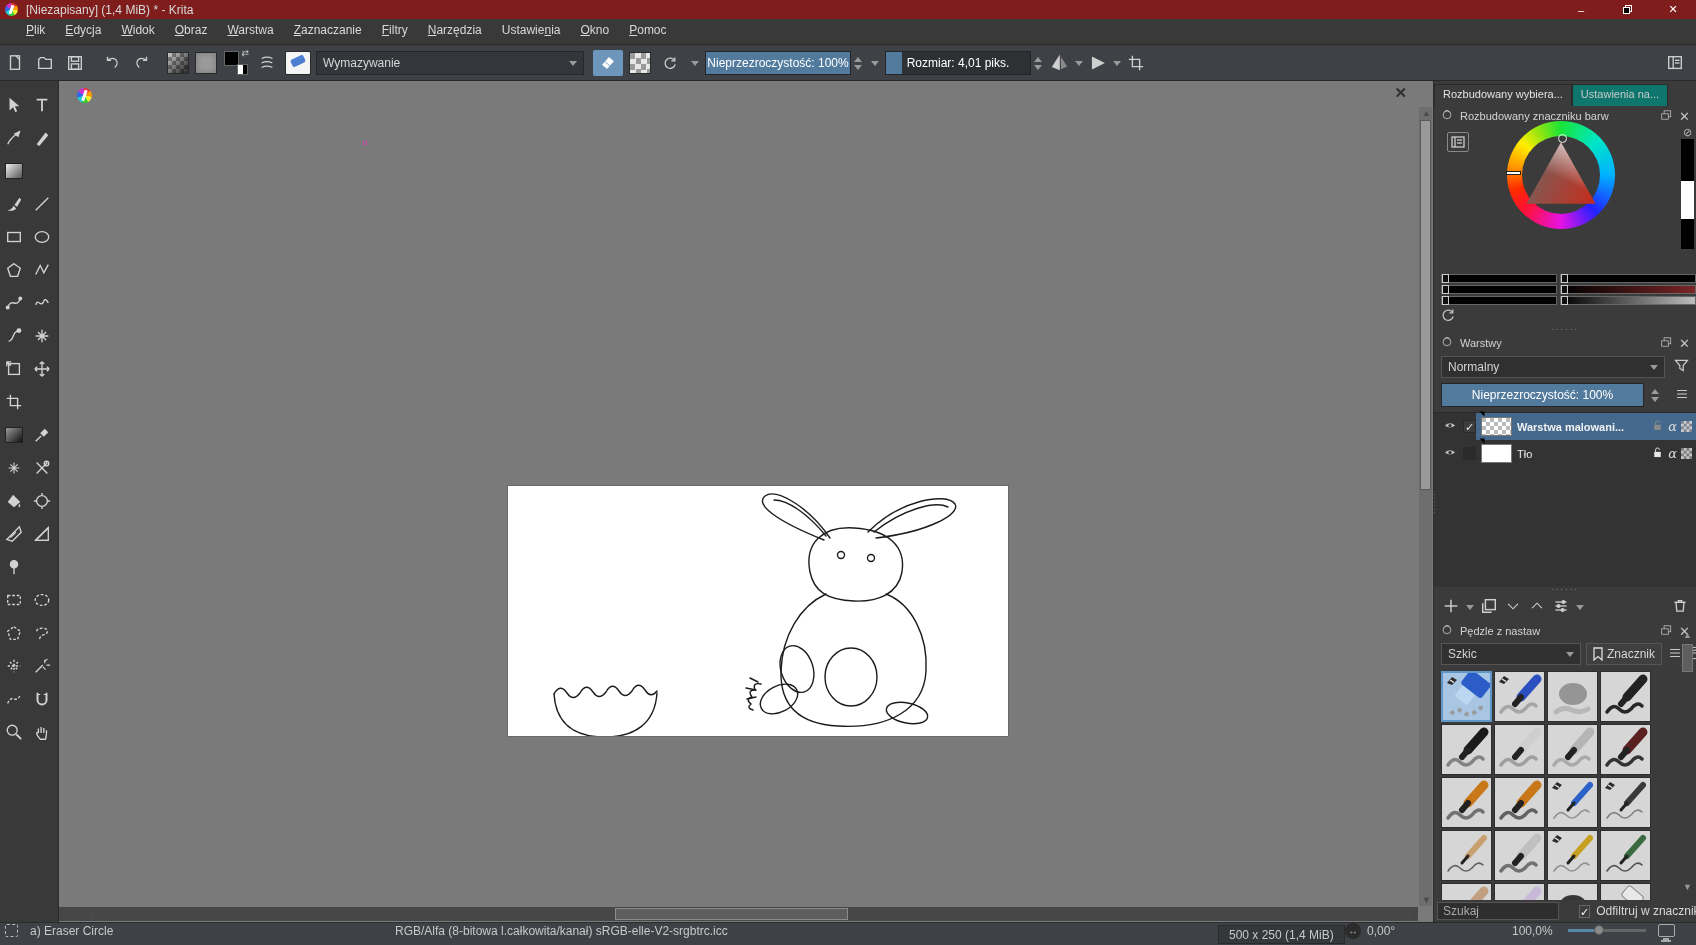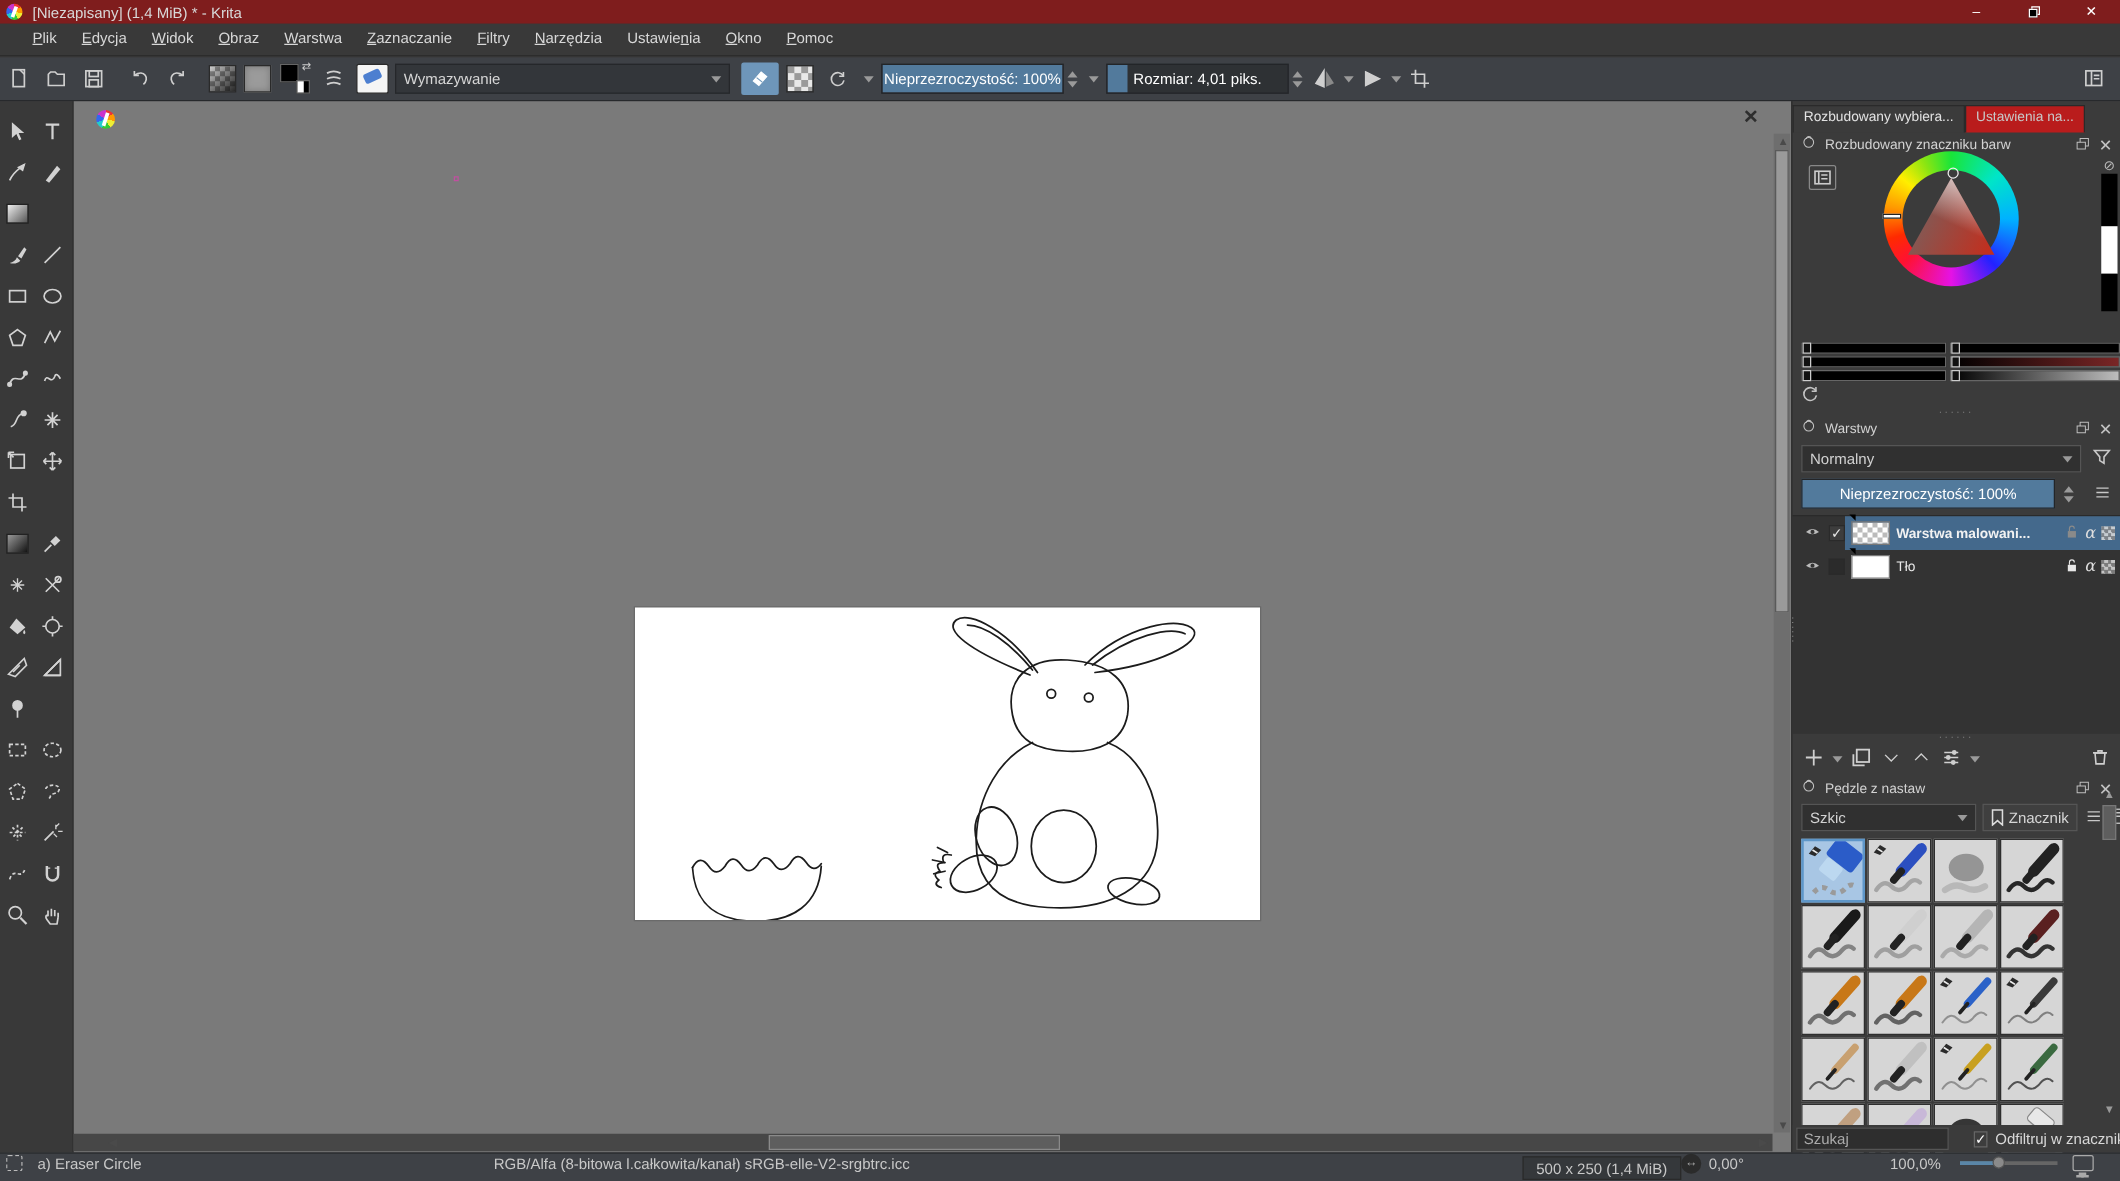--- a/index.html
+++ b/index.html
@@ -77,21 +77,21 @@
   .vscroll { position:absolute; right:1px; top:26px; width:13px; bottom:16px; background:#6e6e6e; }
   .vscroll .thumb { position:absolute; left:1px; right:1px; top:13px; height:370px; background:#9a9a9a; border:1px solid #5a5a5a; }
   .vscroll .arr, .hscroll .arr { position:absolute; color:#4a4a4a; font-size:9px; line-height:10px; }
   .hscroll { position:absolute; left:0; bottom:1px; height:14px; right:15px; background:#474747; }
   .hscroll .thumb { position:absolute; top:1px; bottom:1px; left:556px; width:233px; background:#5e5e5e; border:1px solid #8a8a8a; }
 
   
   .docker { position:absolute; left:1433px; top:0; width:263px; height:841px; background:#3b3b3b; border-left:1px solid #2c2c2c; }
   .edge-dots { position:absolute; left:-3px; top:412px; width:5px; height:20px; color:#8a8a8a; font-size:8px; line-height:4px; writing-mode:vertical-rl; letter-spacing:1px; }
   .dock-tabs { display:flex; height:22px; margin-top:3px; }
-  .dock-tab { padding:3px 8px; font-size:11px; color:#c8c8c8; background:#b91c1c; border:1px solid #2a2a2a; border-bottom:none; white-space:nowrap; overflow:hidden; }
+  .dock-tab { padding:3px 8px; font-size:11px; color:#c8c8c8; background:#0f766e; border:1px solid #2a2a2a; border-bottom:none; white-space:nowrap; overflow:hidden; }
   .dock-tab.active { background:#3b3b3b; color:#e2e2e2; }
   .dock-header { height:20px; display:flex; align-items:center; padding:0 6px; gap:6px; color:#d2d2d2; font-size:11px; }
   .dock-header .flo { margin-left:auto; }
   .dock-header svg { stroke:#c2c2c2; fill:none; stroke-width:1.3; }
   .hdr-x { color:#c2c2c2; font-size:13px; }
   .drag-dots { text-align:center; color:#8a8a8a; font-size:8px; letter-spacing:2px; height:6px; line-height:5px; }
 
   .wheel-wrap { position:relative; height:146px; }
   .disp-btn { position:absolute; left:13px; top:6px; width:22px; height:20px; border:1px solid #888; border-radius:2px; display:flex; align-items:center; justify-content:center; }
   .disp-btn svg { stroke:#ccc; fill:none; stroke-width:1.3; }

